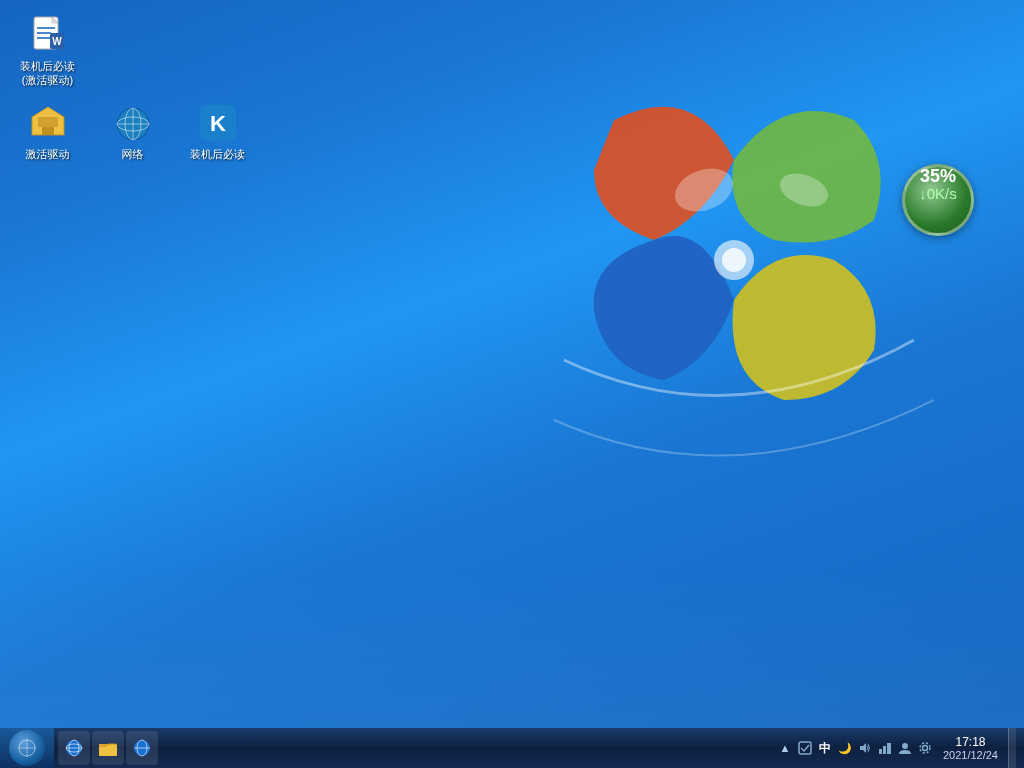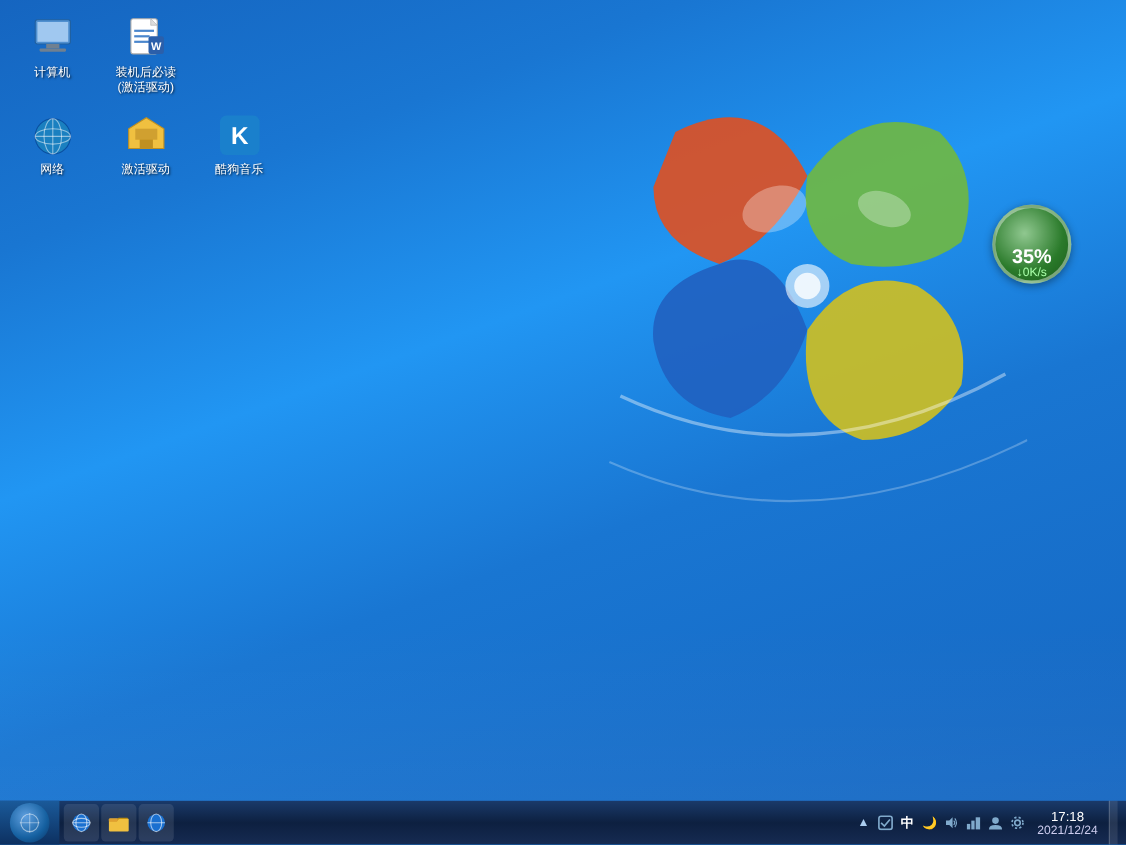--- a/index.html
+++ b/index.html
@@ -179,44 +179,44 @@
       height: 40px;
       background: rgba(255,255,255,0.1);
       border-left: 1px solid rgba(255,255,255,0.2);
       cursor: pointer;
     }
 
     
     .network-widget {
       position: absolute;
       right: 50px;
-      top: 186px;
+      top: 164px;
       width: 72px;
       height: 72px;
       border-radius: 50%;
       background: radial-gradient(circle at 40% 35%, #90c890, #2a7a2a 60%, #1a5a1a);
       border: 3px solid rgba(255,255,255,0.4);
       display: flex;
       flex-direction: column;
       align-items: center;
-      justify-content: flex-end;
+      justify-content: flex-start;
       cursor: pointer;
       box-shadow: 0 2px 8px rgba(0,0,0,0.4);
     }
 
     .network-percent {
       color: white;
       font-size: 18px;
       font-weight: bold;
       line-height: 1;
     }
 
     .network-speed {
       color: #aaffaa;
-      font-size: 11px;
+      font-size: 15px;
       line-height: 1.2;
     }
 
     
     .win7-flag {
       position: absolute;
       right: 90px;
       top: 60px;
     }
 
@@ -265,31 +265,20 @@
 
     <circle cx="200" cy="200" r="20" fill="rgba(255,255,255,0.6)"></circle>
     <circle cx="200" cy="200" r="12" fill="white" opacity="0.8"></circle>
   </svg>
 
   <div class="desktop-curve"></div>
 
   <div class="desktop-icons">
     <div class="icon-row">
 
-      <div class="desktop-icon">
-        <div class="icon-img">
-          <svg width="40" height="38" viewBox="0 0 40 38">
-            <rect x="4" y="2" width="32" height="22" rx="2" fill="#5090d0" stroke="#2060a0" stroke-width="1"></rect>
-            <rect x="6" y="4" width="28" height="18" fill="#a0c8f0"></rect>
-            <rect x="14" y="24" width="12" height="4" fill="#708090"></rect>
-            <rect x="8" y="28" width="24" height="3" rx="1" fill="#708090"></rect>
-          </svg>
-        </div>
-        <span class="icon-label">计算机</span>
-      </div>
 
       <div class="desktop-icon">
         <div class="icon-img">
           <svg width="36" height="40" viewBox="0 0 36 40">
             <rect x="4" y="2" width="24" height="32" rx="2" fill="white" stroke="#aaa" stroke-width="1"></rect>
             <path d="M22,2 L28,8 L22,8 Z" fill="#ddd" stroke="#aaa" stroke-width="0.5"></path>
             <rect x="7" y="12" width="18" height="2" fill="#4a86cc"></rect>
             <rect x="7" y="17" width="14" height="2" fill="#4a86cc"></rect>
             <rect x="7" y="22" width="16" height="2" fill="#4a86cc"></rect>
 
@@ -298,50 +287,50 @@
           </svg>
         </div>
         <span class="icon-label">装机后必读(激活驱动)</span>
       </div>
 
     </div>
     <div class="icon-row">
 
       <div class="desktop-icon">
         <div class="icon-img">
+          <svg width="40" height="36" viewBox="0 0 40 36">
+            <path d="M4,30 L4,12 L20,2 L36,12 L36,30 Z" fill="#f0c040" stroke="#c09020" stroke-width="1"></path>
+            <rect x="14" y="20" width="12" height="10" fill="#c09020"></rect>
+            <rect x="10" y="12" width="20" height="10" fill="#d0a030"></rect>
+          </svg>
+        </div>
+        <span class="icon-label">激活驱动</span>
+      </div>
+
+      <div class="desktop-icon">
+        <div class="icon-img">
           <svg width="40" height="38" viewBox="0 0 40 38">
             <circle cx="20" cy="20" r="16" fill="#1a80c0" stroke="#0a50a0" stroke-width="1"></circle>
             <ellipse cx="20" cy="20" rx="8" ry="16" fill="none" stroke="rgba(255,255,255,0.5)" stroke-width="1"></ellipse>
             <line x1="4" y1="20" x2="36" y2="20" stroke="rgba(255,255,255,0.5)" stroke-width="1"></line>
             <line x1="20" y1="4" x2="20" y2="36" stroke="rgba(255,255,255,0.5)" stroke-width="1"></line>
             <ellipse cx="20" cy="20" rx="16" ry="7" fill="none" stroke="rgba(255,255,255,0.5)" stroke-width="1"></ellipse>
           </svg>
         </div>
         <span class="icon-label">网络</span>
       </div>
 
       <div class="desktop-icon">
         <div class="icon-img">
-          <svg width="40" height="36" viewBox="0 0 40 36">
-            <path d="M4,30 L4,12 L20,2 L36,12 L36,30 Z" fill="#f0c040" stroke="#c09020" stroke-width="1"></path>
-            <rect x="14" y="20" width="12" height="10" fill="#c09020"></rect>
-            <rect x="10" y="12" width="20" height="10" fill="#d0a030"></rect>
-          </svg>
-        </div>
-        <span class="icon-label">激活驱动</span>
-      </div>
-
-      <div class="desktop-icon">
-        <div class="icon-img">
           <svg width="40" height="40" viewBox="0 0 40 40">
             <rect x="2" y="2" width="36" height="36" rx="6" fill="#1a80cc"></rect>
             <text x="20" y="28" text-anchor="middle" fill="white" font-size="22" font-weight="bold">K</text>
           </svg>
         </div>
-        <span class="icon-label">酷狗音乐</span>
+        <span class="icon-label">装机后必读</span>
       </div>
     </div>
   </div>
 
   <div class="network-widget">
     <span class="network-percent">35%</span>
     <span class="network-speed">
       <span>↓</span><span>0K/s</span>
     </span>
   </div>

